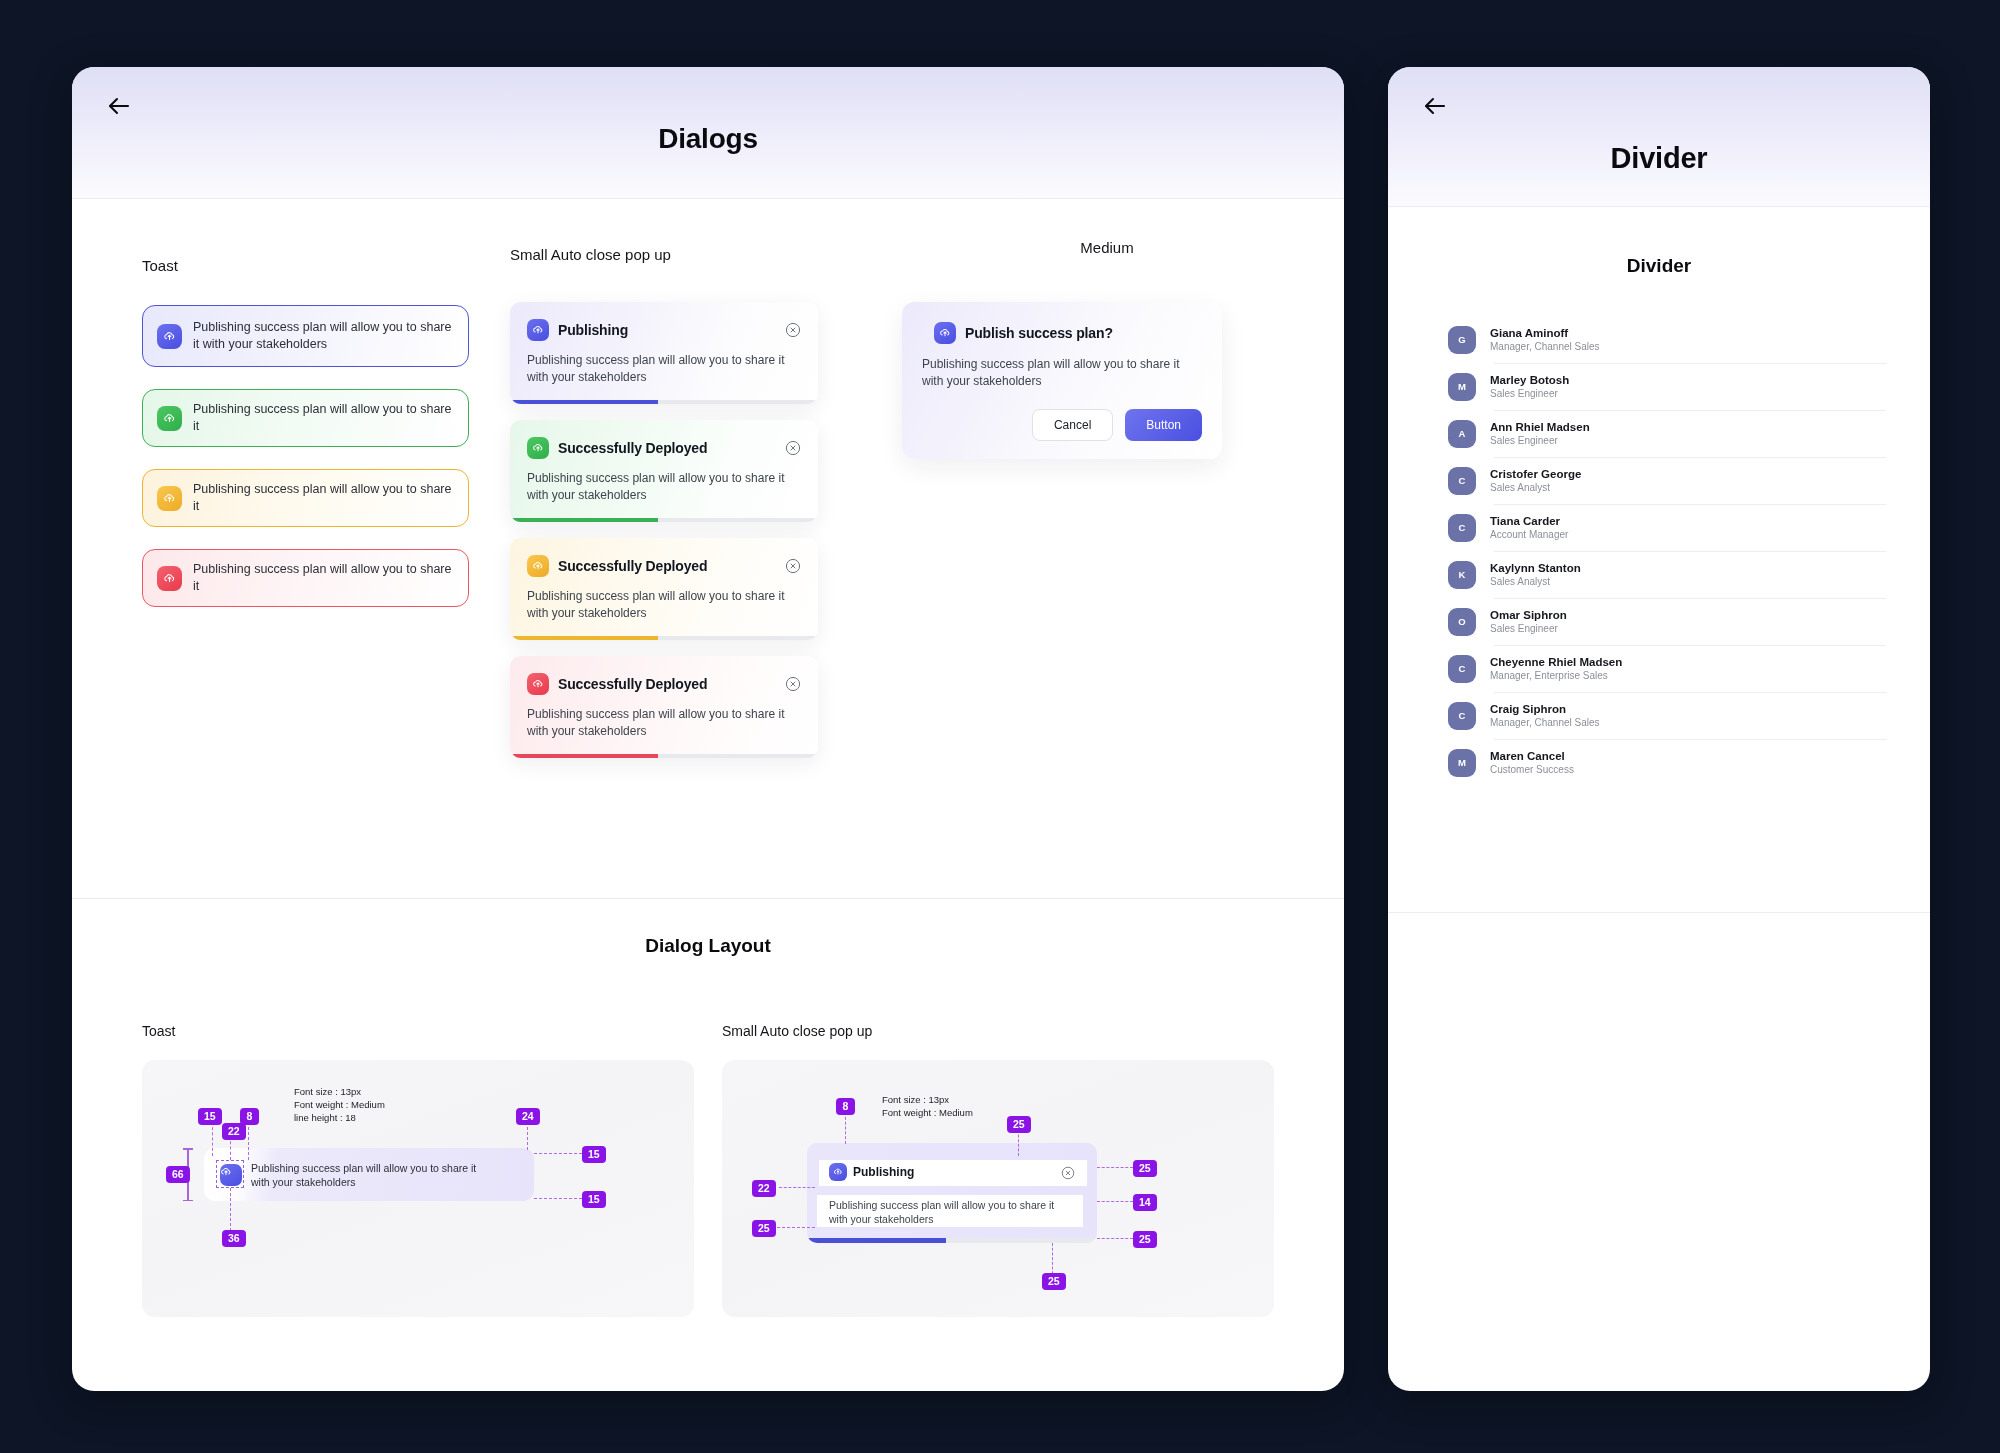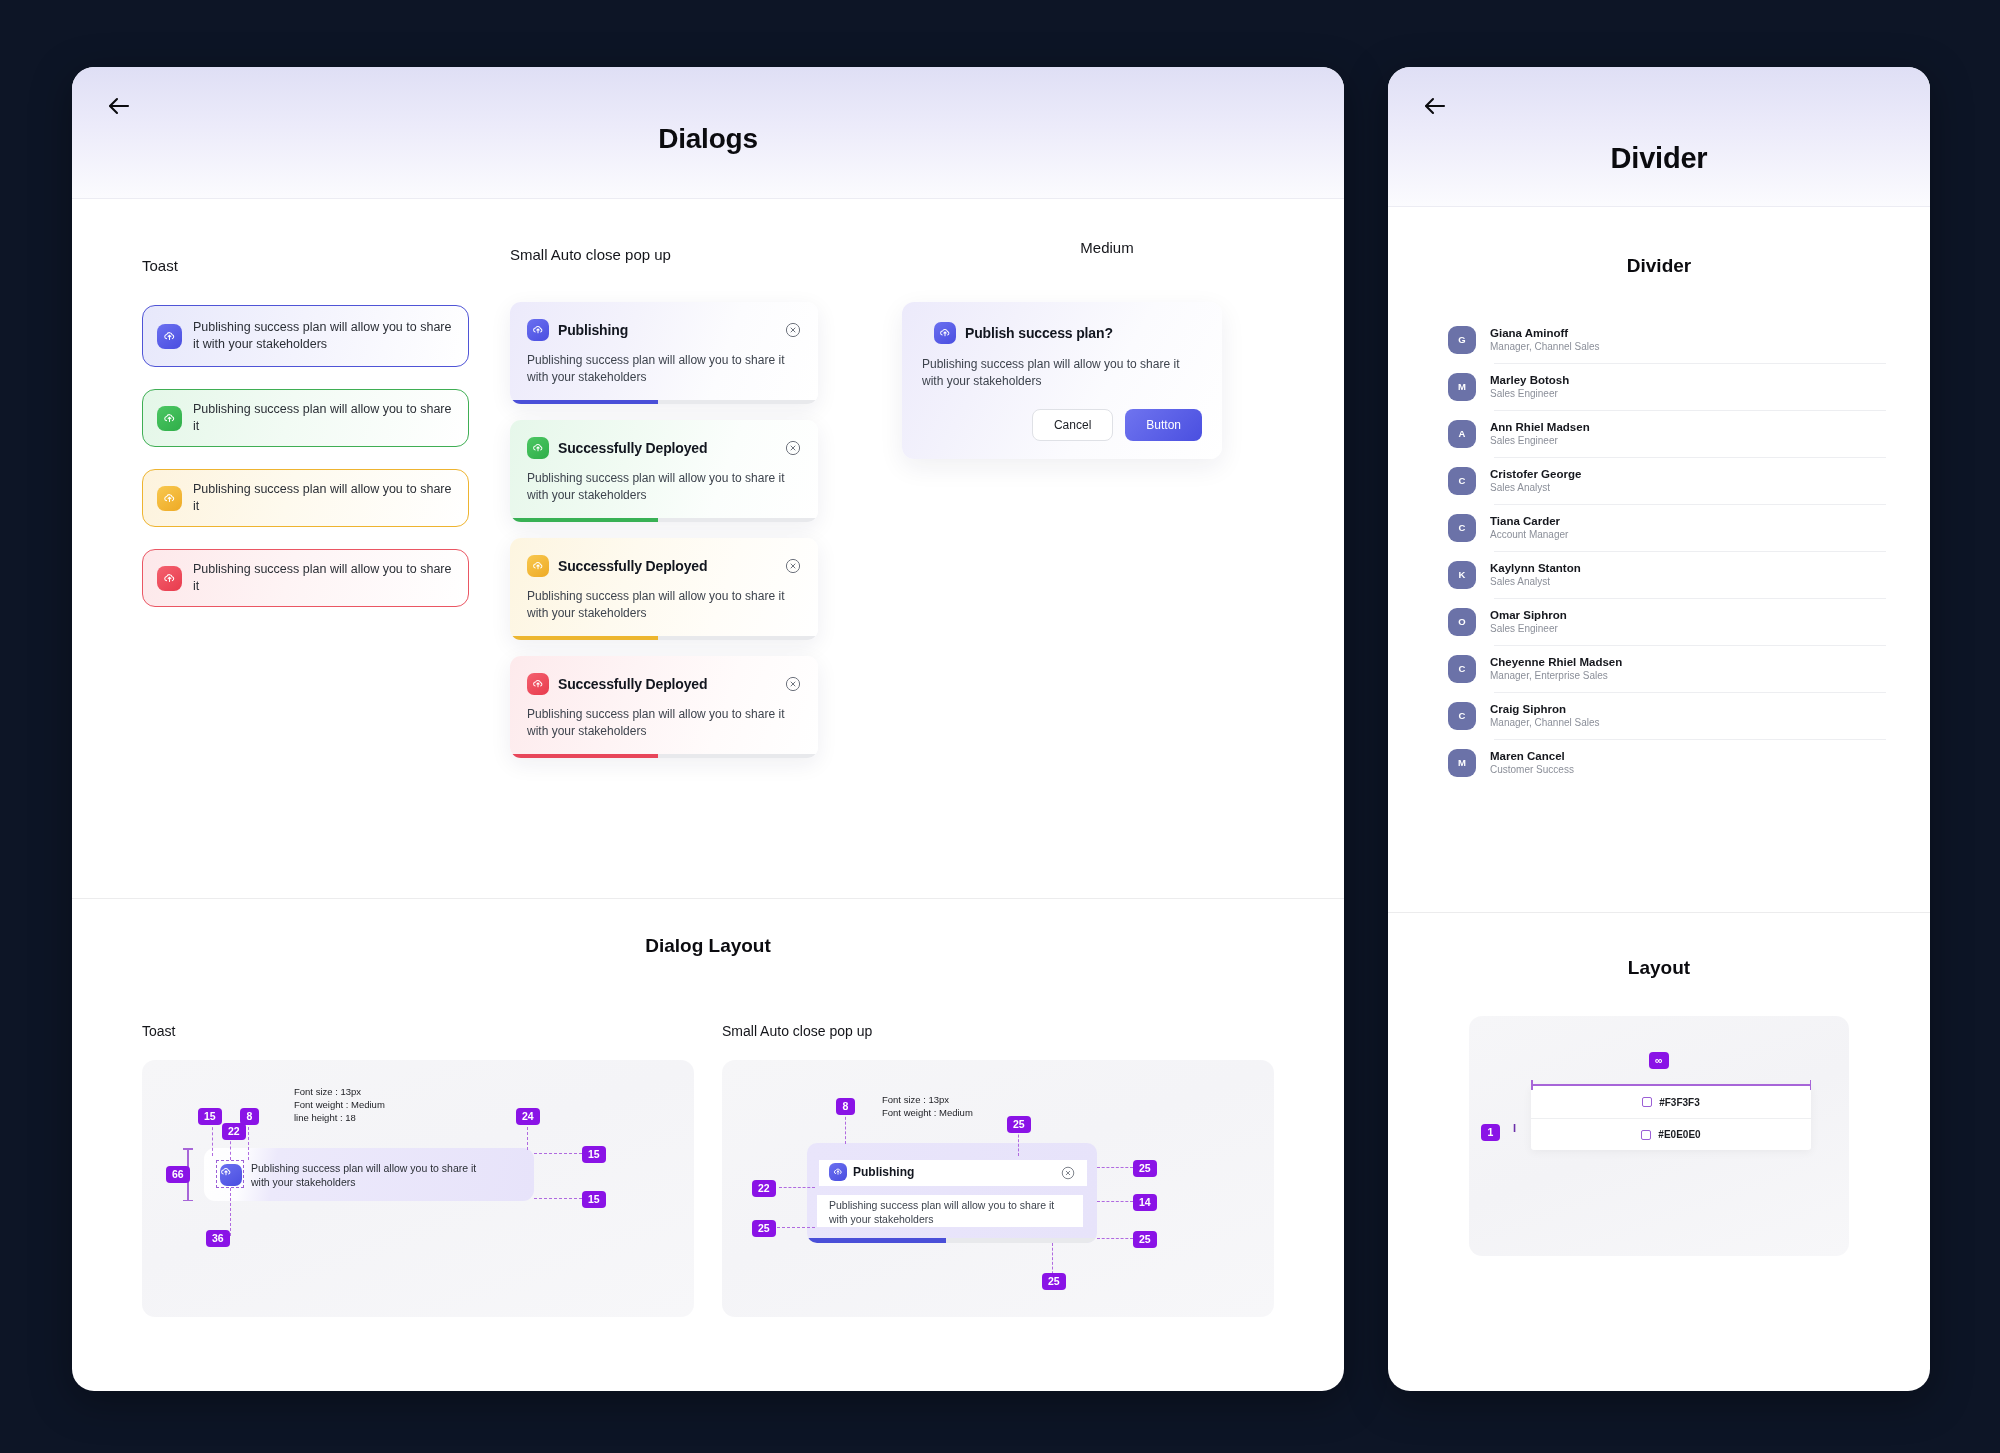--- a/index.html
+++ b/index.html
@@ -596,21 +596,21 @@
 
             <div class="measbar" style="left:45px; top:88px; height:53px;"></div>
 
             <span class="sb" style="left:56px;  top:48px;">15</span>
             <span class="sb" style="left:80px;  top:63px;">22</span>
             <span class="sb" style="left:98px;  top:48px;">8</span>
             <span class="sb" style="left:374px; top:48px;">24</span>
             <span class="sb" style="left:440px; top:86px;">15</span>
             <span class="sb" style="left:440px; top:131px;">15</span>
             <span class="sb" style="left:24px;  top:106px;">66</span>
-            <span class="sb" style="left:64px;  top:170px;">36</span>
+            <span class="sb" style="left:80px;  top:170px;">36</span>
 
           </div>
         </div>
 
         <div class="spec-col">
           <div class="spec-col-label">Small Auto close pop up</div>
           <div class="spec-canvas">
 
             <div class="spec-note" style="left:160px; top:33px;">
               <div>Font size : 13px</div>
@@ -761,39 +761,16 @@
           <span class="avatar">M</span>
           <span class="contact-meta">
             <span class="contact-name">Maren Cancel</span>
             <span class="contact-role">Customer Success</span>
           </span>
         </div>
 
       </div>
     </div>
 
-    <div class="layout-right">
-      <div class="layout-right-heading">Layout</div>
-      <div class="layout-canvas">
-
-        <span class="sb" style="left:180px; top:36px;">∞</span>
-        <div class="measbar-h" style="left:62px; top:68px; width:280px;"></div>
-
-        <span class="sb" style="left:12px; top:108px;">1</span>
-        <span class="icursor" style="left:44px; top:106px;">I</span>
-
-        <div class="swatch-card">
-          <div class="swatch-row">
-            <span class="sw-chip"></span>
-            <span>#F3F3F3</span>
-          </div>
-          <div class="swatch-row">
-            <span class="sw-chip"></span>
-            <span>#E0E0E0</span>
-          </div>
-        </div>
-
-      </div>
-    </div>
 
   </section>
 
 </div>
 
 </body></html>

